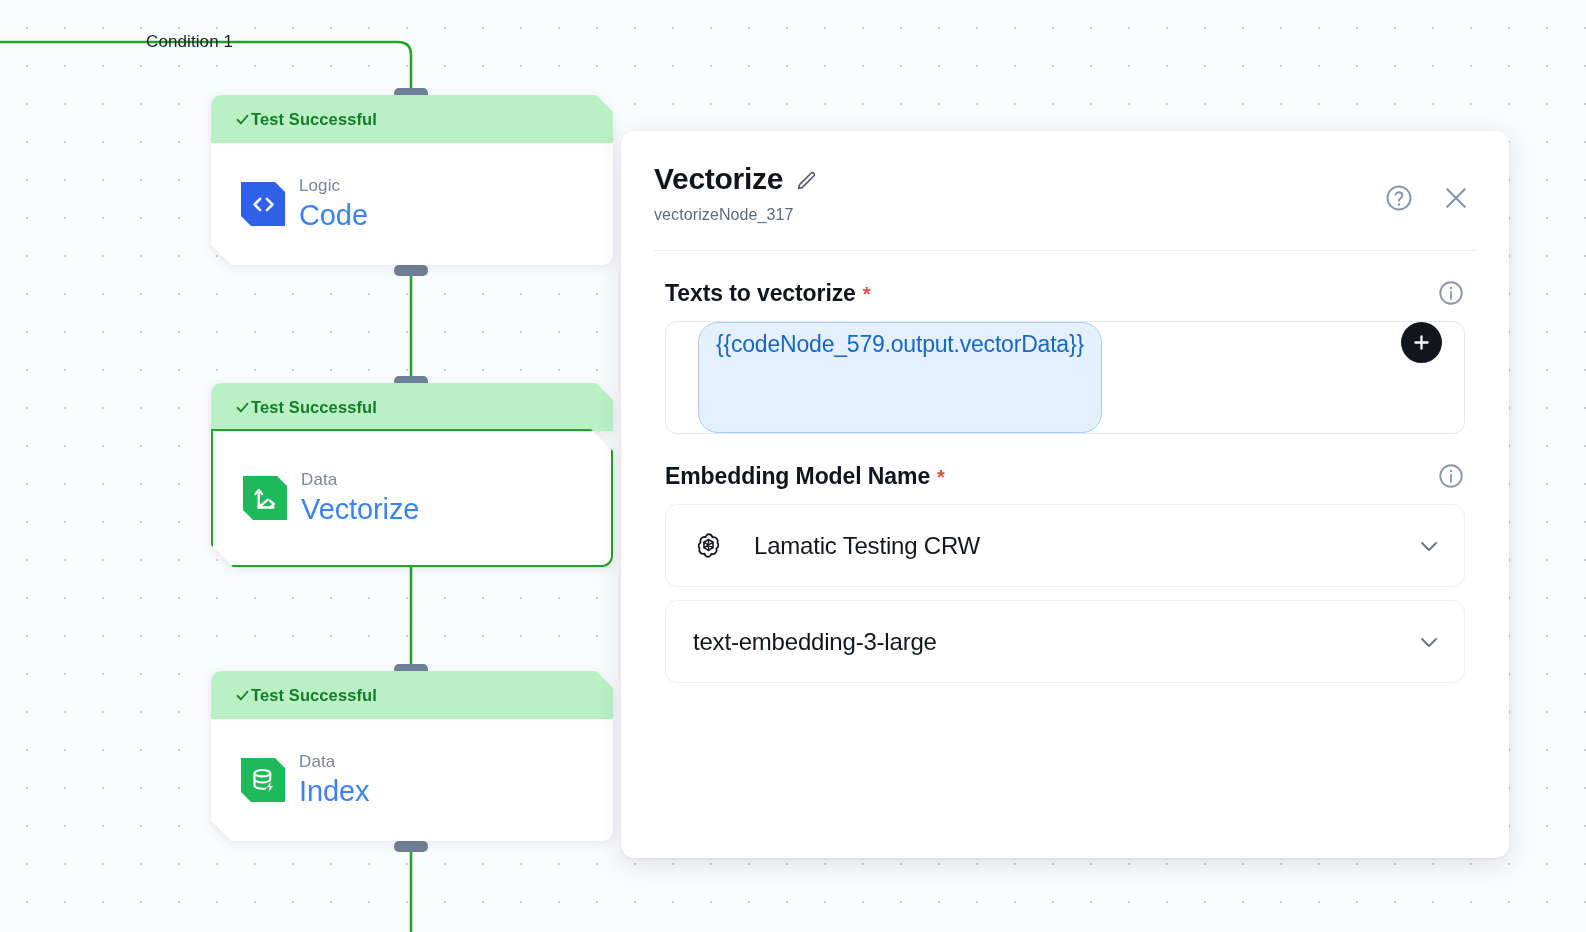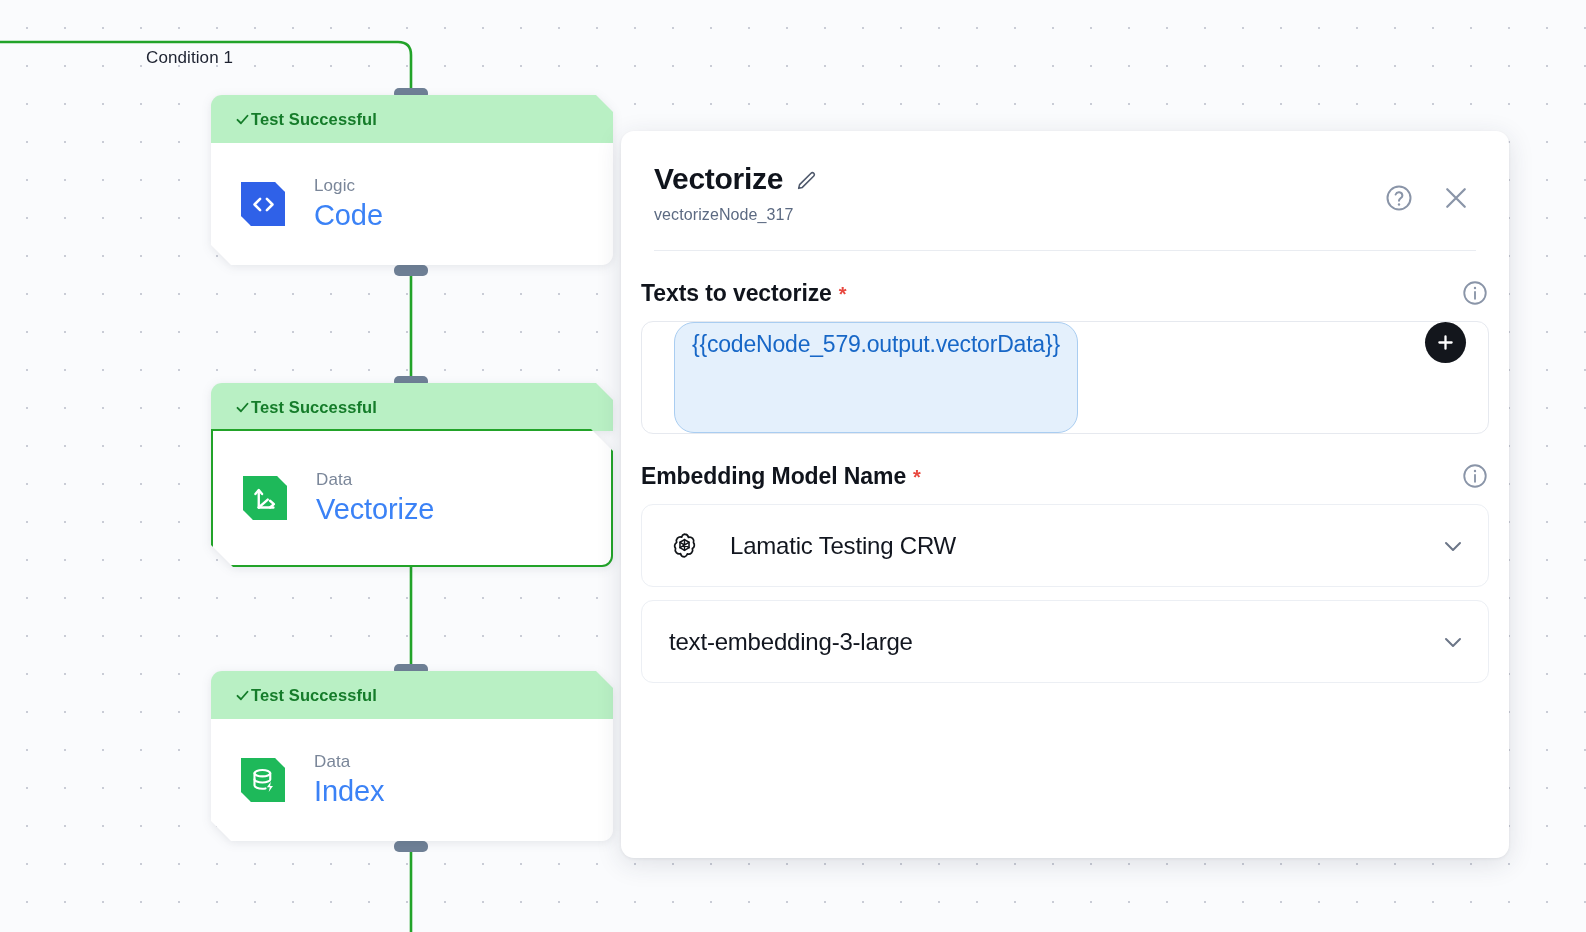--- a/index.html
+++ b/index.html
@@ -64,21 +64,21 @@
     font-size: 16.5px;
     font-weight: 700;
     color: #157c2a;
     letter-spacing: .1px;
   }
   .node-body {
     background: #ffffff;
     height: 122px;
     display: flex; align-items: center;
     padding-left: 30px;
-    gap: 29px;
+    gap: 14px;
     border-radius: 0 0 11px 11px;
     clip-path: polygon(0 0, 100% 0, 100% 100%, 20px 100%, 0 calc(100% - 20px));
   }
   
   .node.selected .node-body {
     background: #ffffff;
     border: 2.5px solid #22a329;
     border-top: 2.5px solid #22a329;
     clip-path: polygon(0 0, calc(100% - 22px) 0, 100% 22px, 100% 100%, 22px 100%, 0 calc(100% - 22px));
     height: 138px;
@@ -120,21 +120,21 @@
     font-size: 16px; color: #5c6a82; margin-top: 10px; letter-spacing: .1px;
   }
   .panel-actions {
     position: absolute; right: 38px; top: 52px;
     display: flex; align-items: center; gap: 27px;
   }
   .icon-btn { width: 30px; height: 30px; color: #8a95a8; cursor: pointer; }
   .icon-btn svg { width: 100%; height: 100%; display: block; }
   .divider { height: 1px; background: #e9ecf1; margin: 26px 33px 0 33px; }
 
-  .panel-body { padding: 0 20px; }
+  .panel-body { padding: 0 44px; }
 
   .field { margin-top: 28px; }
   .field-head {
     display: flex; align-items: center; justify-content: space-between;
     margin-bottom: 14px;
   }
   .field-label {
     font-size: 23px; font-weight: 700; color: #10141c; letter-spacing: -.1px;
     display: flex; align-items: baseline; gap: 7px;
   }
@@ -195,21 +195,21 @@
 
   <path class="edge-path" d="M -5 42 L 398 42 Q 411 42 411 55 L 411 92"></path>
 
   <path class="edge-path" d="M 411 272 L 411 382"></path>
 
   <path class="edge-path" d="M 411 560 L 411 670"></path>
 
   <path class="edge-path" d="M 411 848 L 411 932"></path>
 </svg>
 
-<div class="edge-label" style="left:146px; top:48px;">Condition 1</div>
+<div class="edge-label" style="left:146px; top:32px;">Condition 1</div>
 
 <div class="handle" style="left:411px; top:88px;"></div>
 <div class="handle" style="left:411px; top:265px;"></div>
 <div class="handle" style="left:411px; top:376px;"></div>
 <div class="handle" style="left:411px; top:553px;"></div>
 <div class="handle" style="left:411px; top:664px;"></div>
 <div class="handle" style="left:411px; top:841px;"></div>
 
 <div class="node" style="left:211px; top:95px;">
   <div class="node-status">

